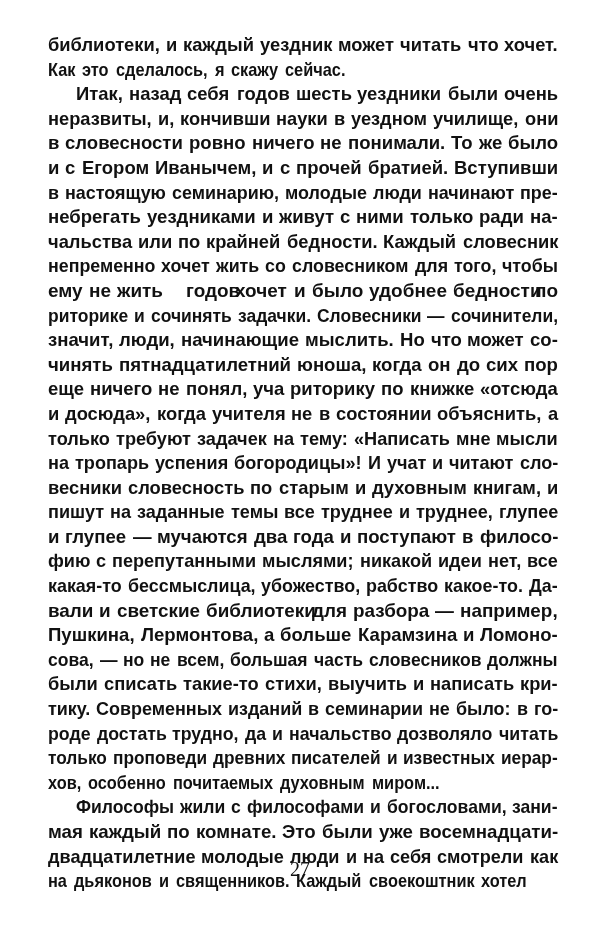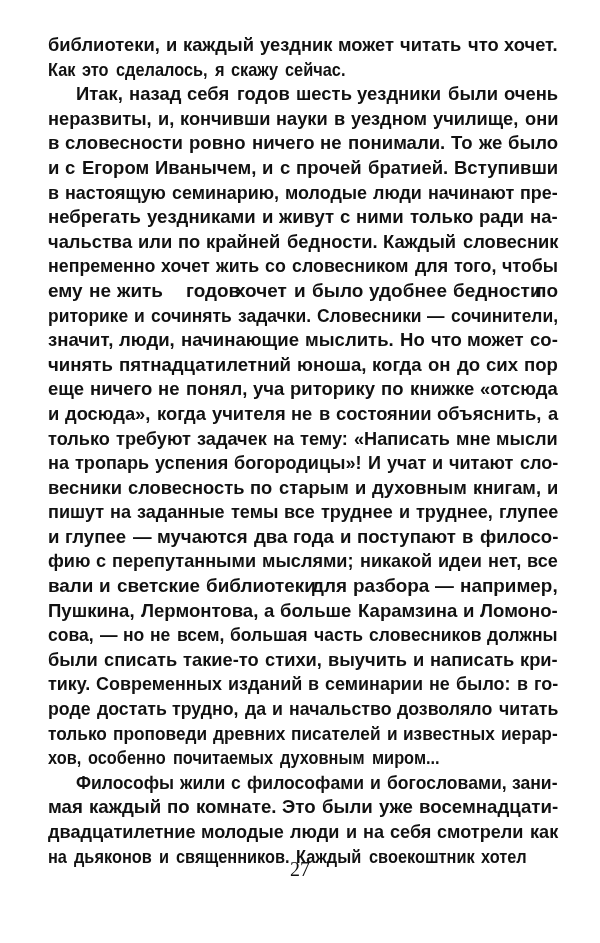--- a/index.html
+++ b/index.html
@@ -248,20 +248,28 @@
         <span class="w" style="width: 42.398px; transform: scaleX(0.952096); transform-origin: left center;">фию</span>
         <span class="w" style="width: 10.0714px; transform: scaleX(0.952096); transform-origin: left center;">с</span>
         <span class="w" style="width: 144.034px; transform: scaleX(0.952096); transform-origin: left center;">перепутанными</span>
         <span class="w" style="width: 91.4756px; transform: scaleX(0.952096); transform-origin: left center;">мыслями;</span>
         <span class="w" style="width: 72.1511px; transform: scaleX(0.952096); transform-origin: left center;">никакой</span>
         <span class="w" style="width: 43.7964px; transform: scaleX(0.952096); transform-origin: left center;">идеи</span>
         <span class="w" style="width: 33.2787px; transform: scaleX(0.952096); transform-origin: left center;">нет,</span>
         <span class="w" style="width: 30.7944px; transform: scaleX(0.952096); transform-origin: left center;">все</span>
       </div>
       <div class="line">
+        <span class="w" style="width: 73.6369px; transform: scaleX(0.941234); transform-origin: left center;">какая-то</span>
+        <span class="w" style="width: 127.581px; transform: scaleX(0.941234); transform-origin: left center;">бессмыслица,</span>
+        <span class="w" style="width: 99.1973px; transform: scaleX(0.941234); transform-origin: left center;">убожество,</span>
+        <span class="w" style="width: 72.0779px; transform: scaleX(0.941234); transform-origin: left center;">рабство</span>
+        <span class="w" style="width: 78.8578px; transform: scaleX(0.941234); transform-origin: left center;">какое-то.</span>
+        <span class="w" style="width: 28.6488px; transform: scaleX(0.941234); transform-origin: left center;">Да-</span>
+      </div>
+      <div class="line">
         <span class="w" style="width: 45.433px; transform: scaleX(0.993071); transform-origin: left center;">вали</span>
         <span class="w" style="width: 11.6065px; transform: scaleX(0.993071); transform-origin: left center;">и</span>
         <span class="w" style="width: 83.1231px; transform: scaleX(0.993071); transform-origin: left center;">светские</span>
         <span class="w" style="width: 100.005px; transform: scaleX(0.993071); transform-origin: left center;">библиотеки</span>
         <span class="w" style="width: 34.9747px; transform: scaleX(0.993071); transform-origin: left center;">для</span>
         <span class="w" style="width: 76.3578px; transform: scaleX(0.993071); transform-origin: left center;">разбора</span>
         <span class="w" style="width: 18.8683px; transform: scaleX(0.993071); transform-origin: left center;">—</span>
         <span class="w" style="width: 97.6312px; transform: scaleX(0.993071); transform-origin: left center;">например,</span>
       </div>
       <div class="line">

